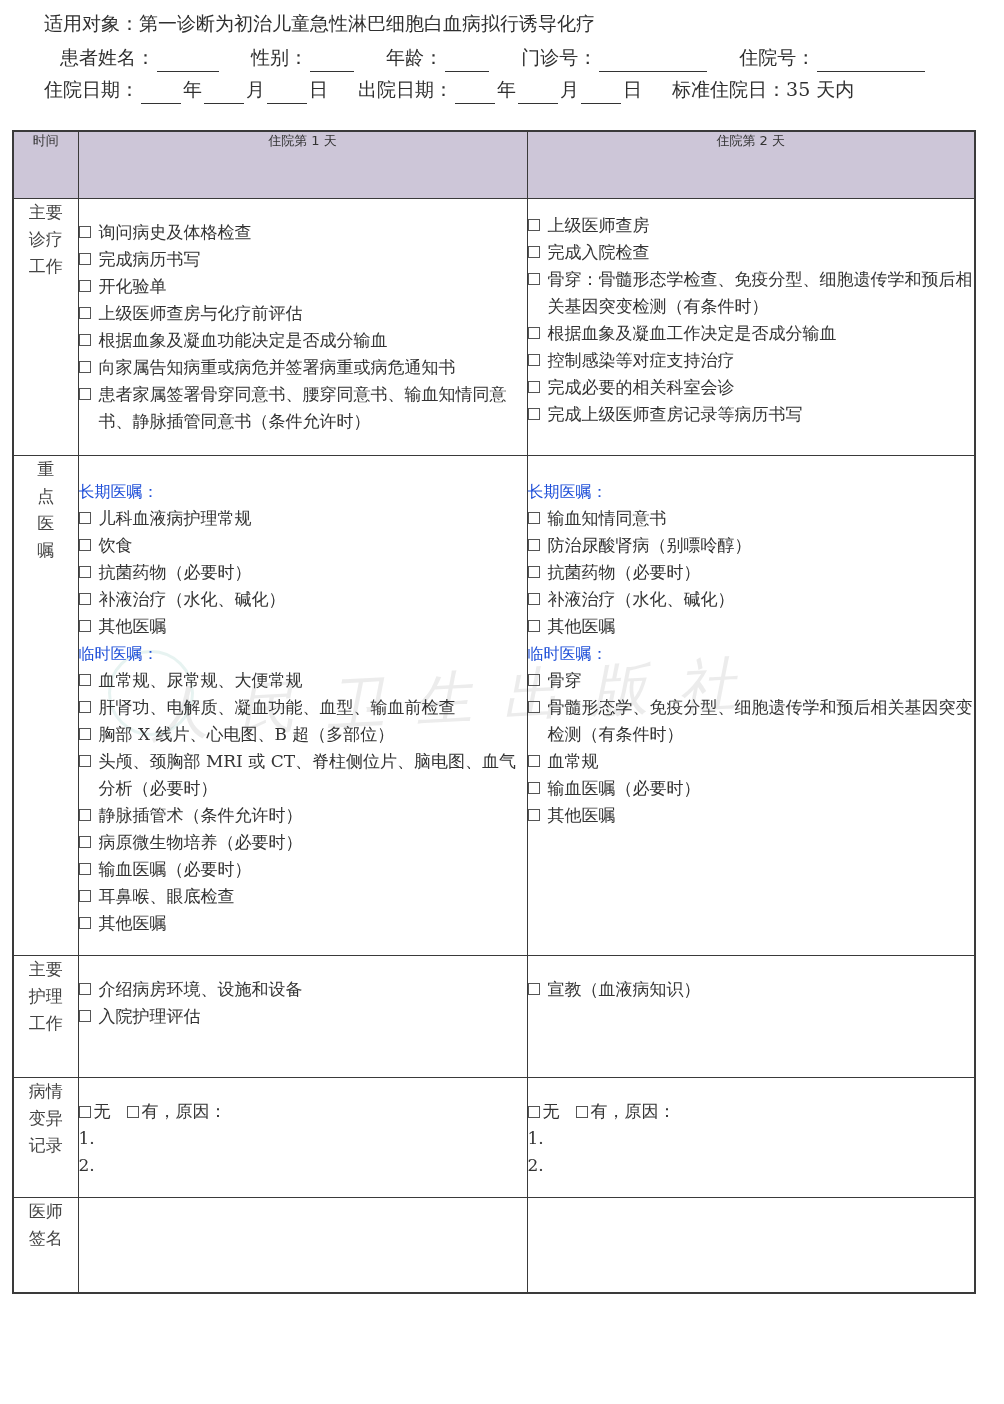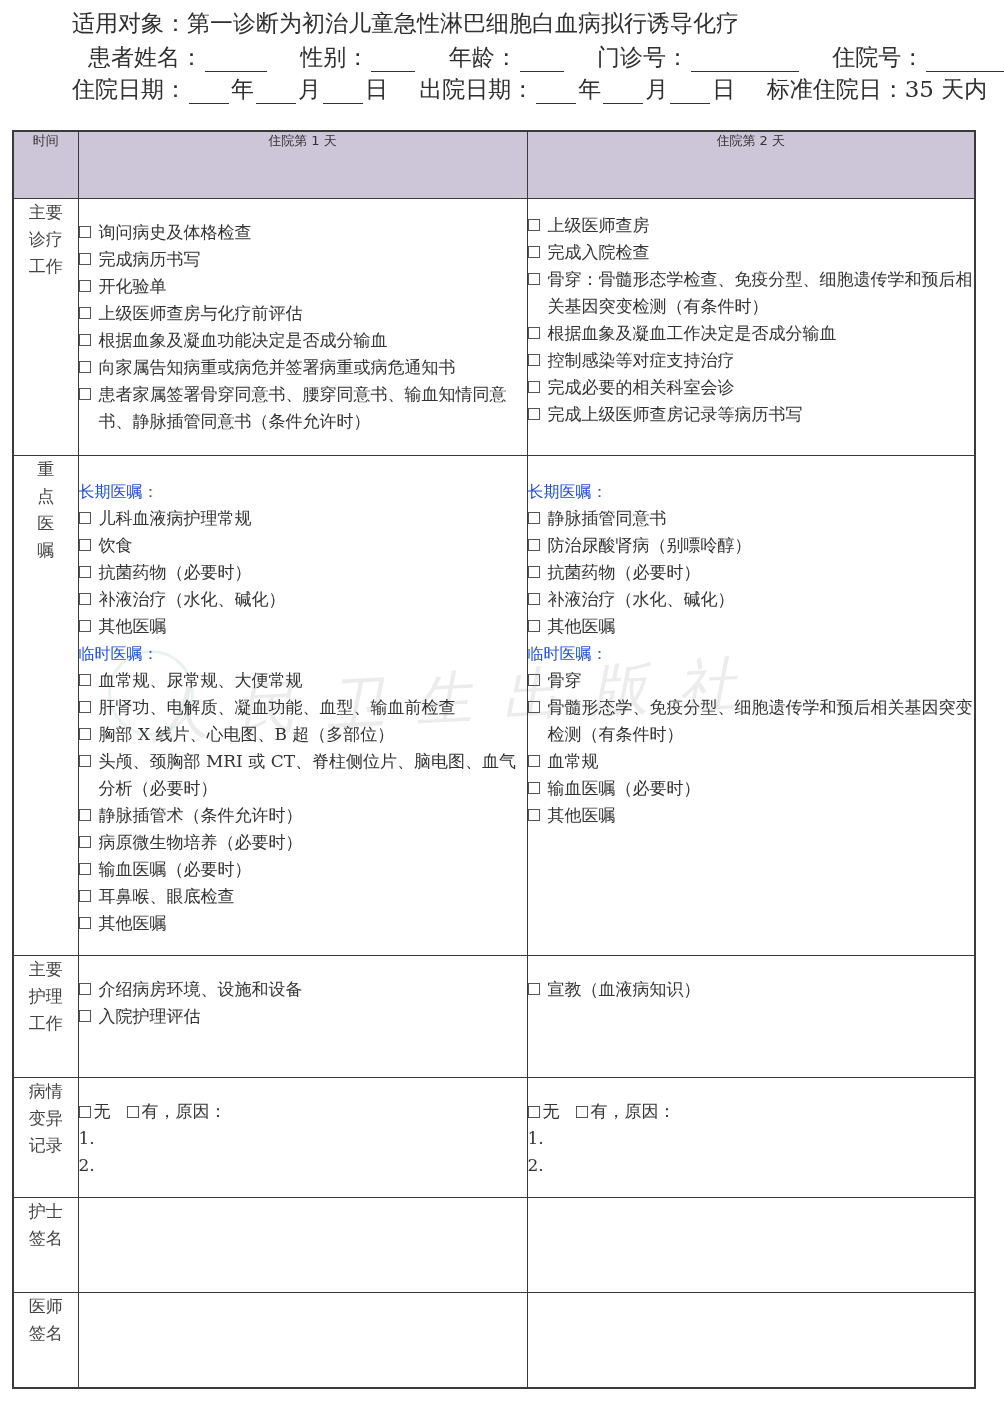--- a/index.html
+++ b/index.html
@@ -2,21 +2,21 @@
 <html><head>
 <meta charset="utf-8">
 <style>
   html, body { margin: 0; padding: 0; background: #ffffff; }
   body {
     width: 1004px; height: 1404px; position: relative; overflow: hidden;
     font-family: "DejaVu Serif", "Liberation Serif", serif;
     color: #333333;
   }
   .hdr-line {
-    position: absolute; left: 72px; font-size: 23px; line-height: 30px;
+    position: absolute; left: 44px; font-size: 19px; line-height: 30px;
     white-space: nowrap; color: #2f2f2f;
   }
   .hdr-line .blank {
     display: inline-block; border-bottom: 1.5px solid #333; height: 22px;
     vertical-align: bottom; margin: 0 2px;
   }
   .hdr-line .gap { display: inline-block; width: 24px; }
   table.path {
     position: absolute; left: 12px; top: 130px;
     width: 962px; border-collapse: collapse;
@@ -228,21 +228,21 @@
           </div>
       <div class="item">
             <span class="box"></span>
             <span class="item-text">其他医嘱</span>
           </div>
     </td>
     <td class="content" style="padding-top:22px">
       <div class="section-title">长期医嘱：</div>
       <div class="item">
             <span class="box"></span>
-            <span class="item-text">静脉插管同意书</span>
+            <span class="item-text">输血知情同意书</span>
           </div>
       <div class="item">
             <span class="box"></span>
             <span class="item-text">防治尿酸肾病（别嘌呤醇）</span>
           </div>
       <div class="item">
             <span class="box"></span>
             <span class="item-text">抗菌药物（必要时）</span>
           </div>
       <div class="item">
@@ -330,31 +330,23 @@
         <span class="opt">
               <span class="box"></span>
               <span>有，原因：</span>
             </span>
       </div>
       <div>1.</div>
       <div>2.</div>
     </td>
   </tr>
 
+
   <tr style="height:95px">
     <td class="label">
-      <span>护士</span>
+      <span>医师</span>
       <span>签名</span>
     </td>
     <td></td>
     <td></td>
   </tr>
-
-  <tr style="height:95px">
-    <td class="label">
-      <span>医师</span>
-      <span>签名</span>
-    </td>
-    <td></td>
-    <td></td>
-  </tr>
 </tbody>
   </table>
 
 </body></html>

